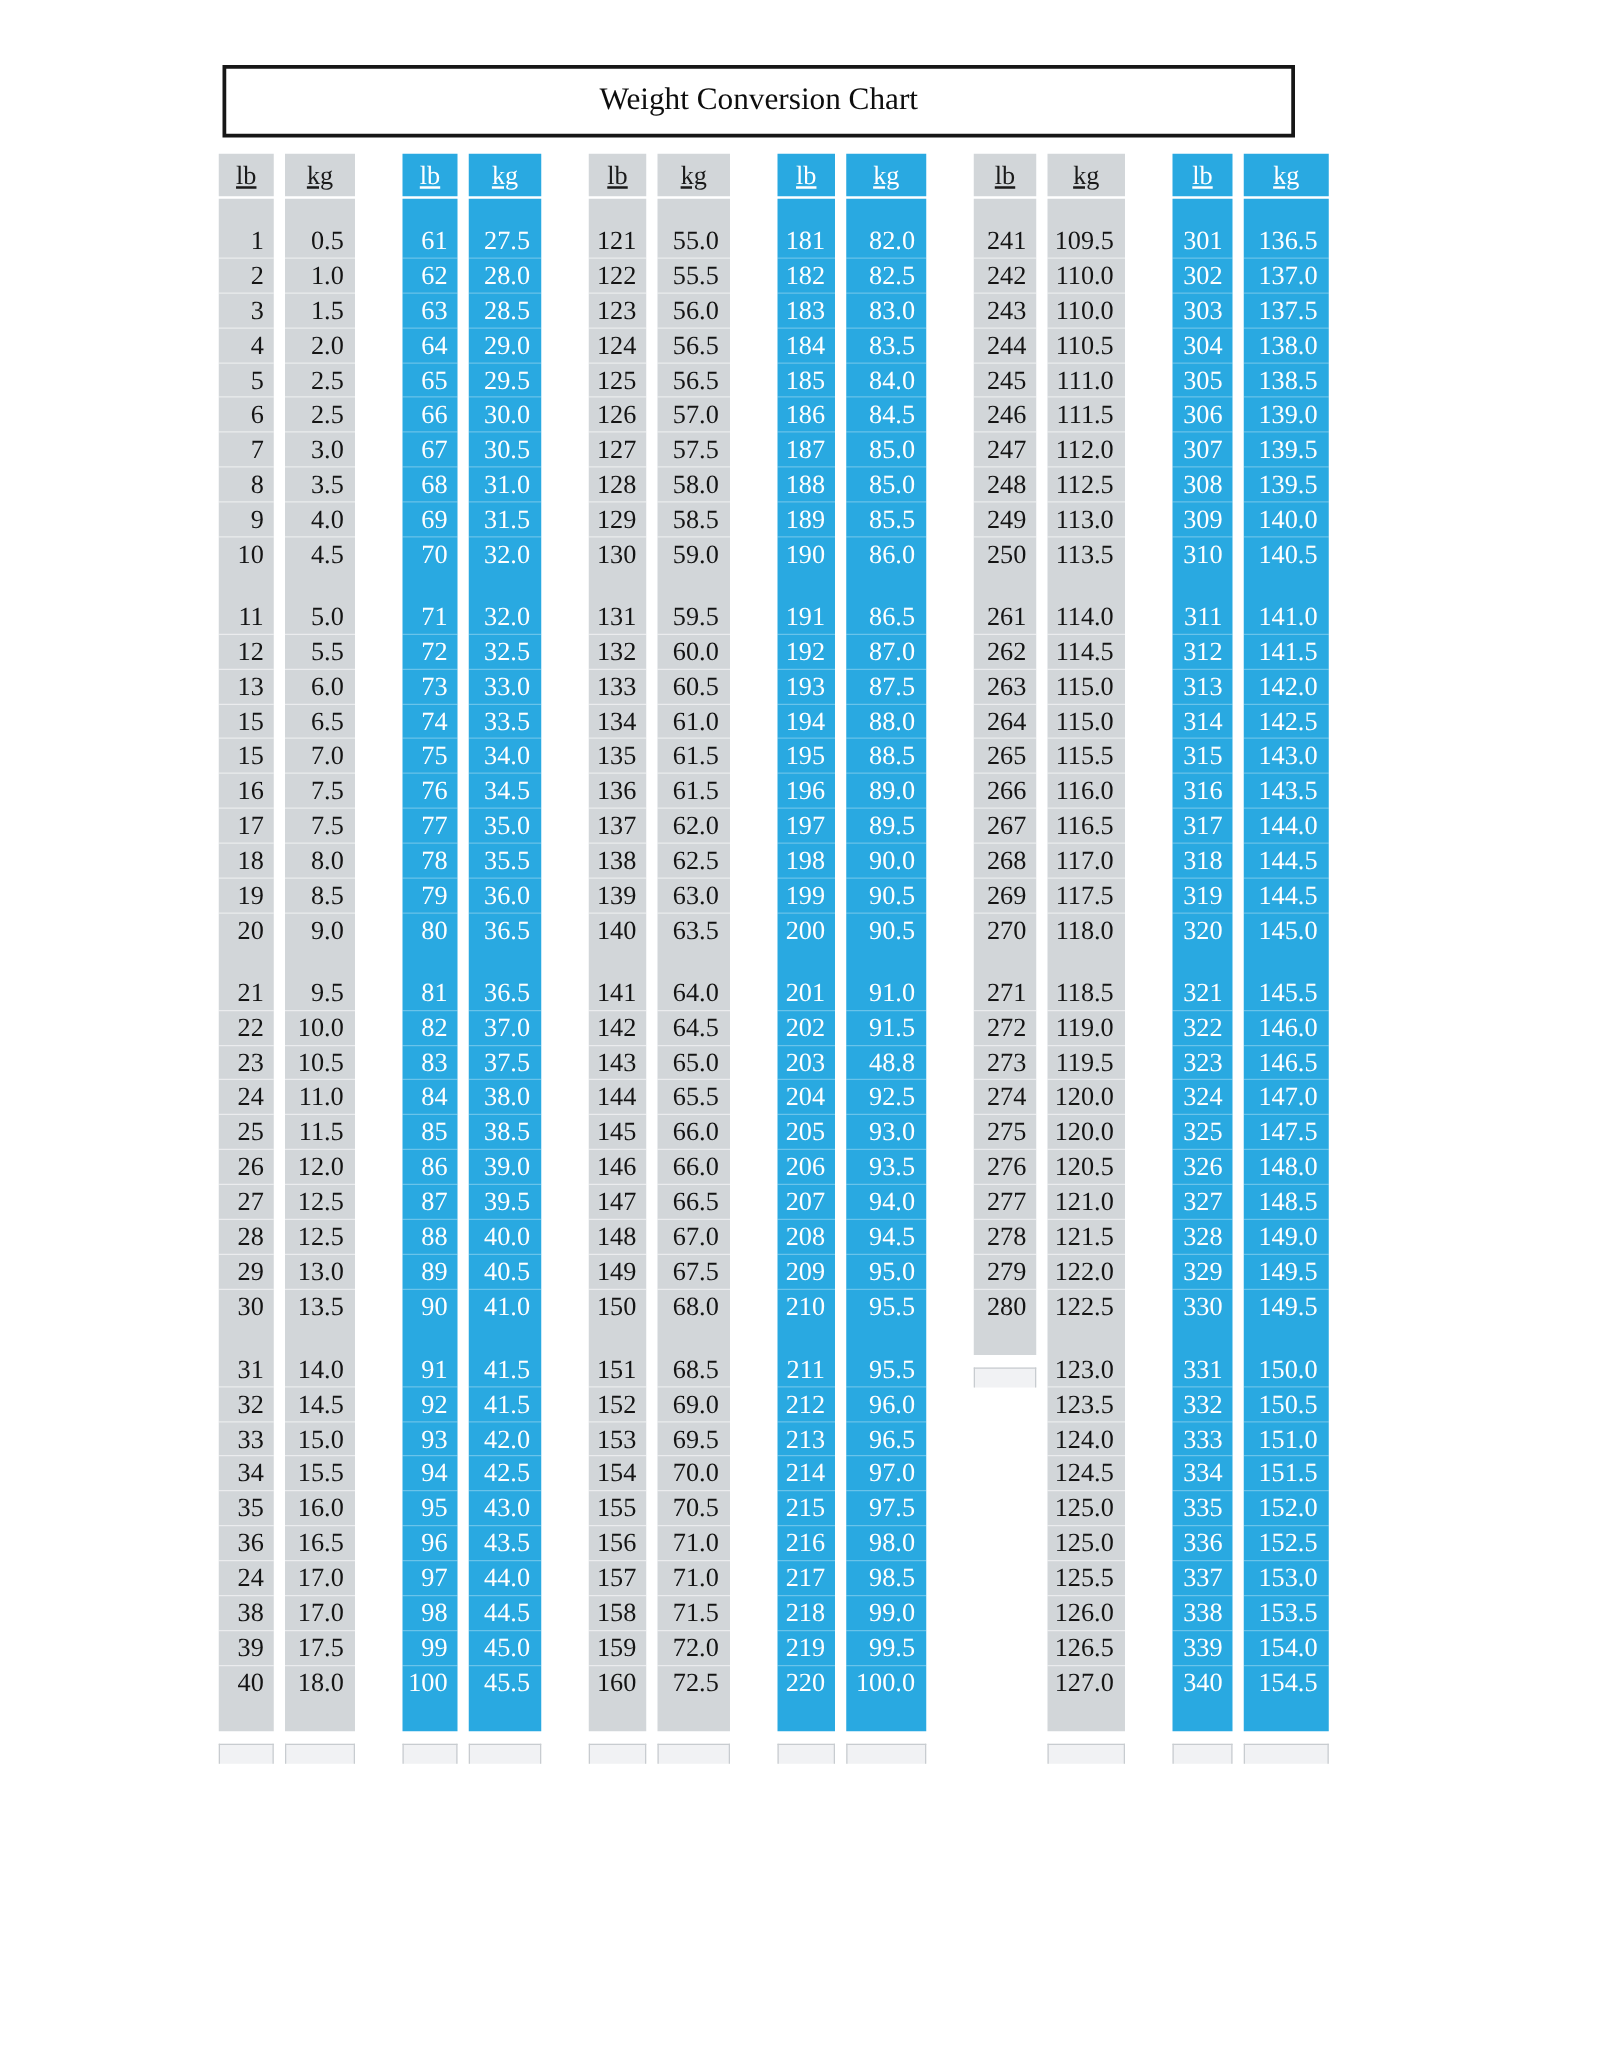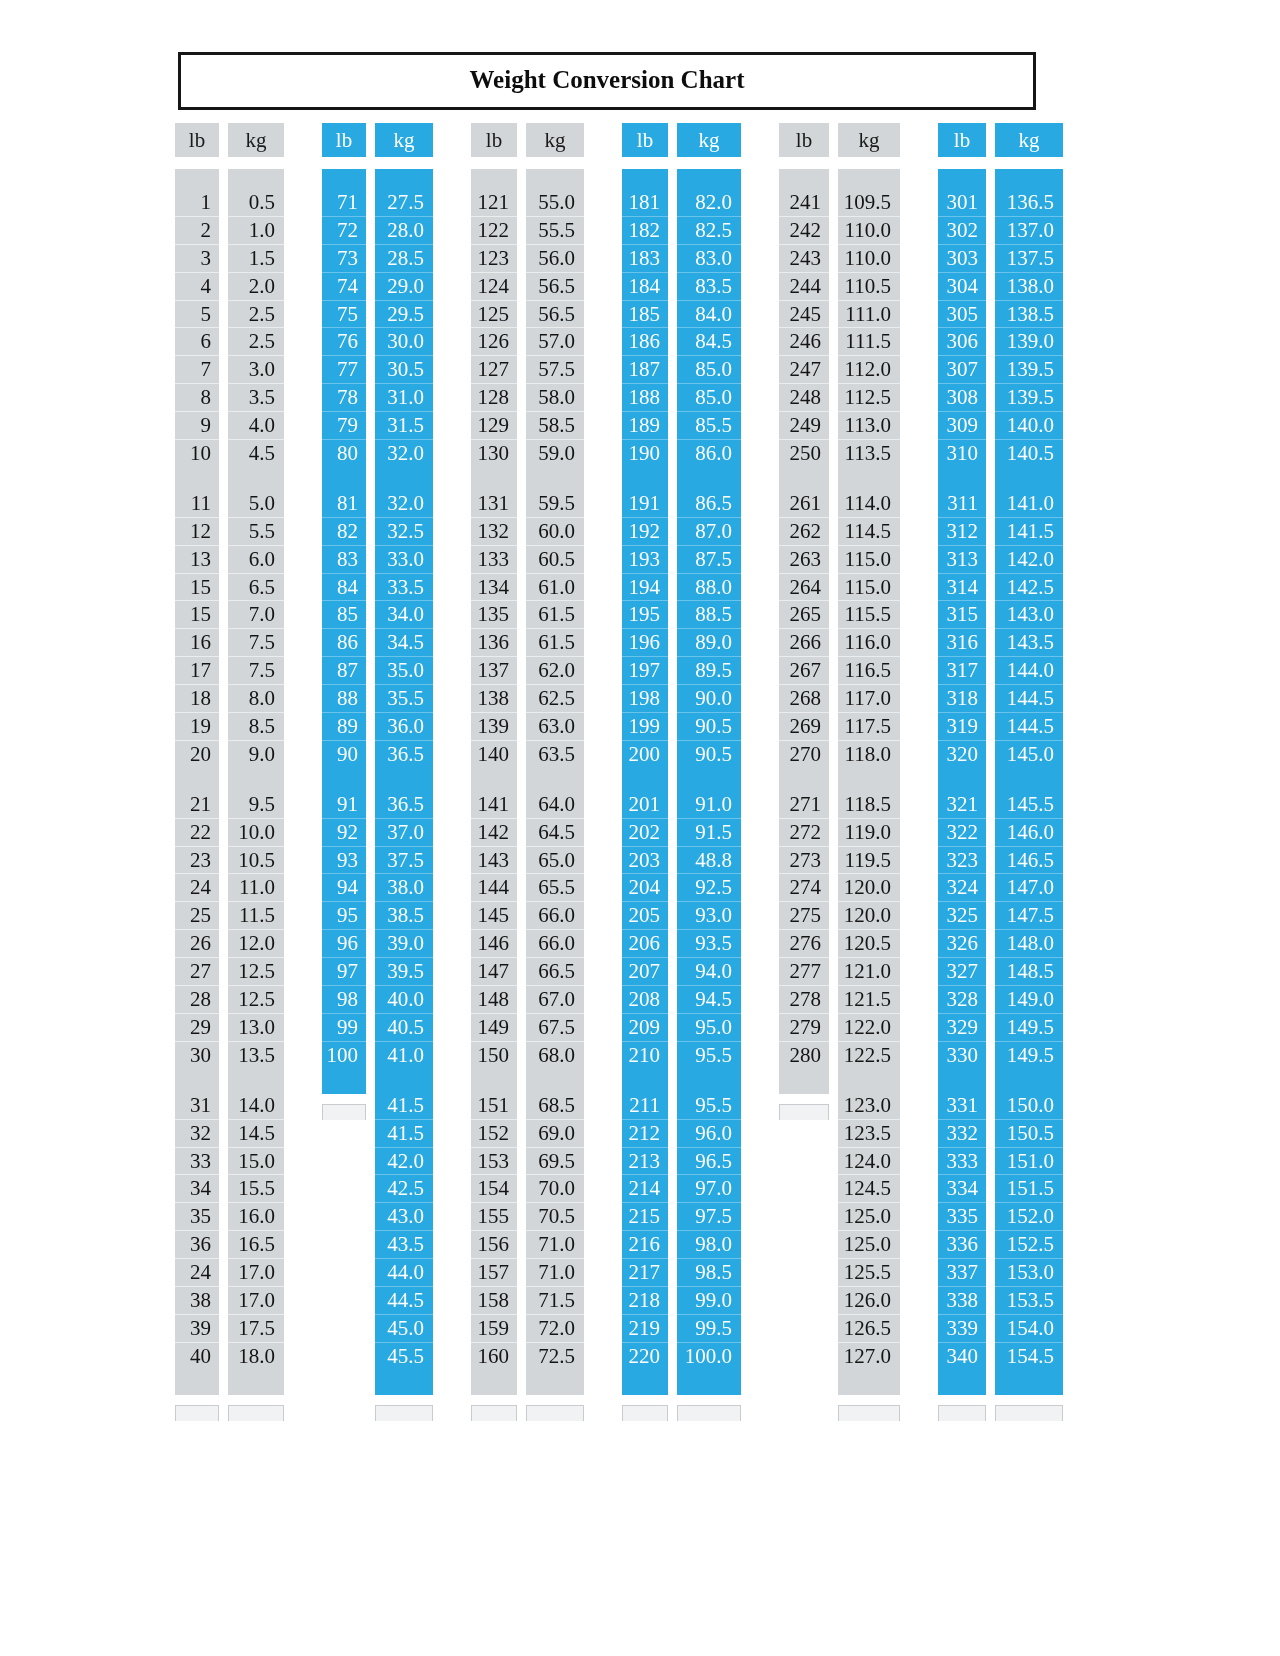--- a/index.html
+++ b/index.html
@@ -8,39 +8,39 @@
     background:#ffffff; overflow:hidden;
     font-family:"Liberation Serif", serif; color:#111;
   }
   .content { position:absolute; left:175px; top:52px; }
 
   .title-box {
     box-sizing:border-box; width:858px; margin-left:3px;
     border:3px solid #161616; text-align:center;
     padding:9px 0 11px;
   }
-  .title-line { font-weight:bold; font-size:25px; line-height:32px; color:#0d0d0d; }
+  .title-line { font-weight:normal; font-size:25px; line-height:32px; color:#0d0d0d; }
 
   .cols { display:flex; margin-top:13px; }
   .pair { display:flex; margin-right:38px; }
   .pair:last-child { margin-right:0; }
   .strip { display:flex; flex-direction:column; }
   .strip.lbcol { margin-right:9px; }
 
   
   .pair:nth-child(1) .lbcol { width:44px; } .pair:nth-child(1) .kgcol { width:56px; }
   .pair:nth-child(2) .lbcol { width:44px; } .pair:nth-child(2) .kgcol { width:58px; }
   .pair:nth-child(3) .lbcol { width:46px; } .pair:nth-child(3) .kgcol { width:58px; }
   .pair:nth-child(4) .lbcol { width:46px; } .pair:nth-child(4) .kgcol { width:64px; }
   .pair:nth-child(5) .lbcol { width:50px; } .pair:nth-child(5) .kgcol { width:62px; }
   .pair:nth-child(6) .lbcol { width:48px; } .pair:nth-child(6) .kgcol { width:68px; }
 
   .hbox {
     height:34px; display:flex; align-items:center; justify-content:center;
-    font-size:21px; margin-bottom:12px;
+    font-size:21px; margin-bottom:2px;text-decoration:underline;
   }
   .pair.gray .hbox { background:var(--gray); color:#1a1a1a; }
   .pair.blue .hbox { background:var(--blue); color:#ffffff; }
 
   .dbox { padding:20px 0 24px; }
   .pair.gray .dbox { background:var(--gray); color:#141414; }
   .pair.blue .dbox { background:var(--blue); color:#ffffff; }
 
   .group + .group { margin-top:22px; }
 
@@ -176,20 +176,32 @@
               </div>
             </div>
             <div class="sliver"></div>
           </div>
         </div>
         <div class="pair blue">
           <div class="strip lbcol">
             <div class="hbox">lb</div>
             <div class="dbox">
               <div class="group">
+                <div class="cell">61</div>
+                <div class="cell">62</div>
+                <div class="cell">63</div>
+                <div class="cell">64</div>
+                <div class="cell">65</div>
+                <div class="cell">66</div>
+                <div class="cell">67</div>
+                <div class="cell">68</div>
+                <div class="cell">69</div>
+                <div class="cell">70</div>
+              </div>
+              <div class="group">
                 <div class="cell">71</div>
                 <div class="cell">72</div>
                 <div class="cell">73</div>
                 <div class="cell">74</div>
                 <div class="cell">75</div>
                 <div class="cell">76</div>
                 <div class="cell">77</div>
                 <div class="cell">78</div>
                 <div class="cell">79</div>
                 <div class="cell">80</div>

